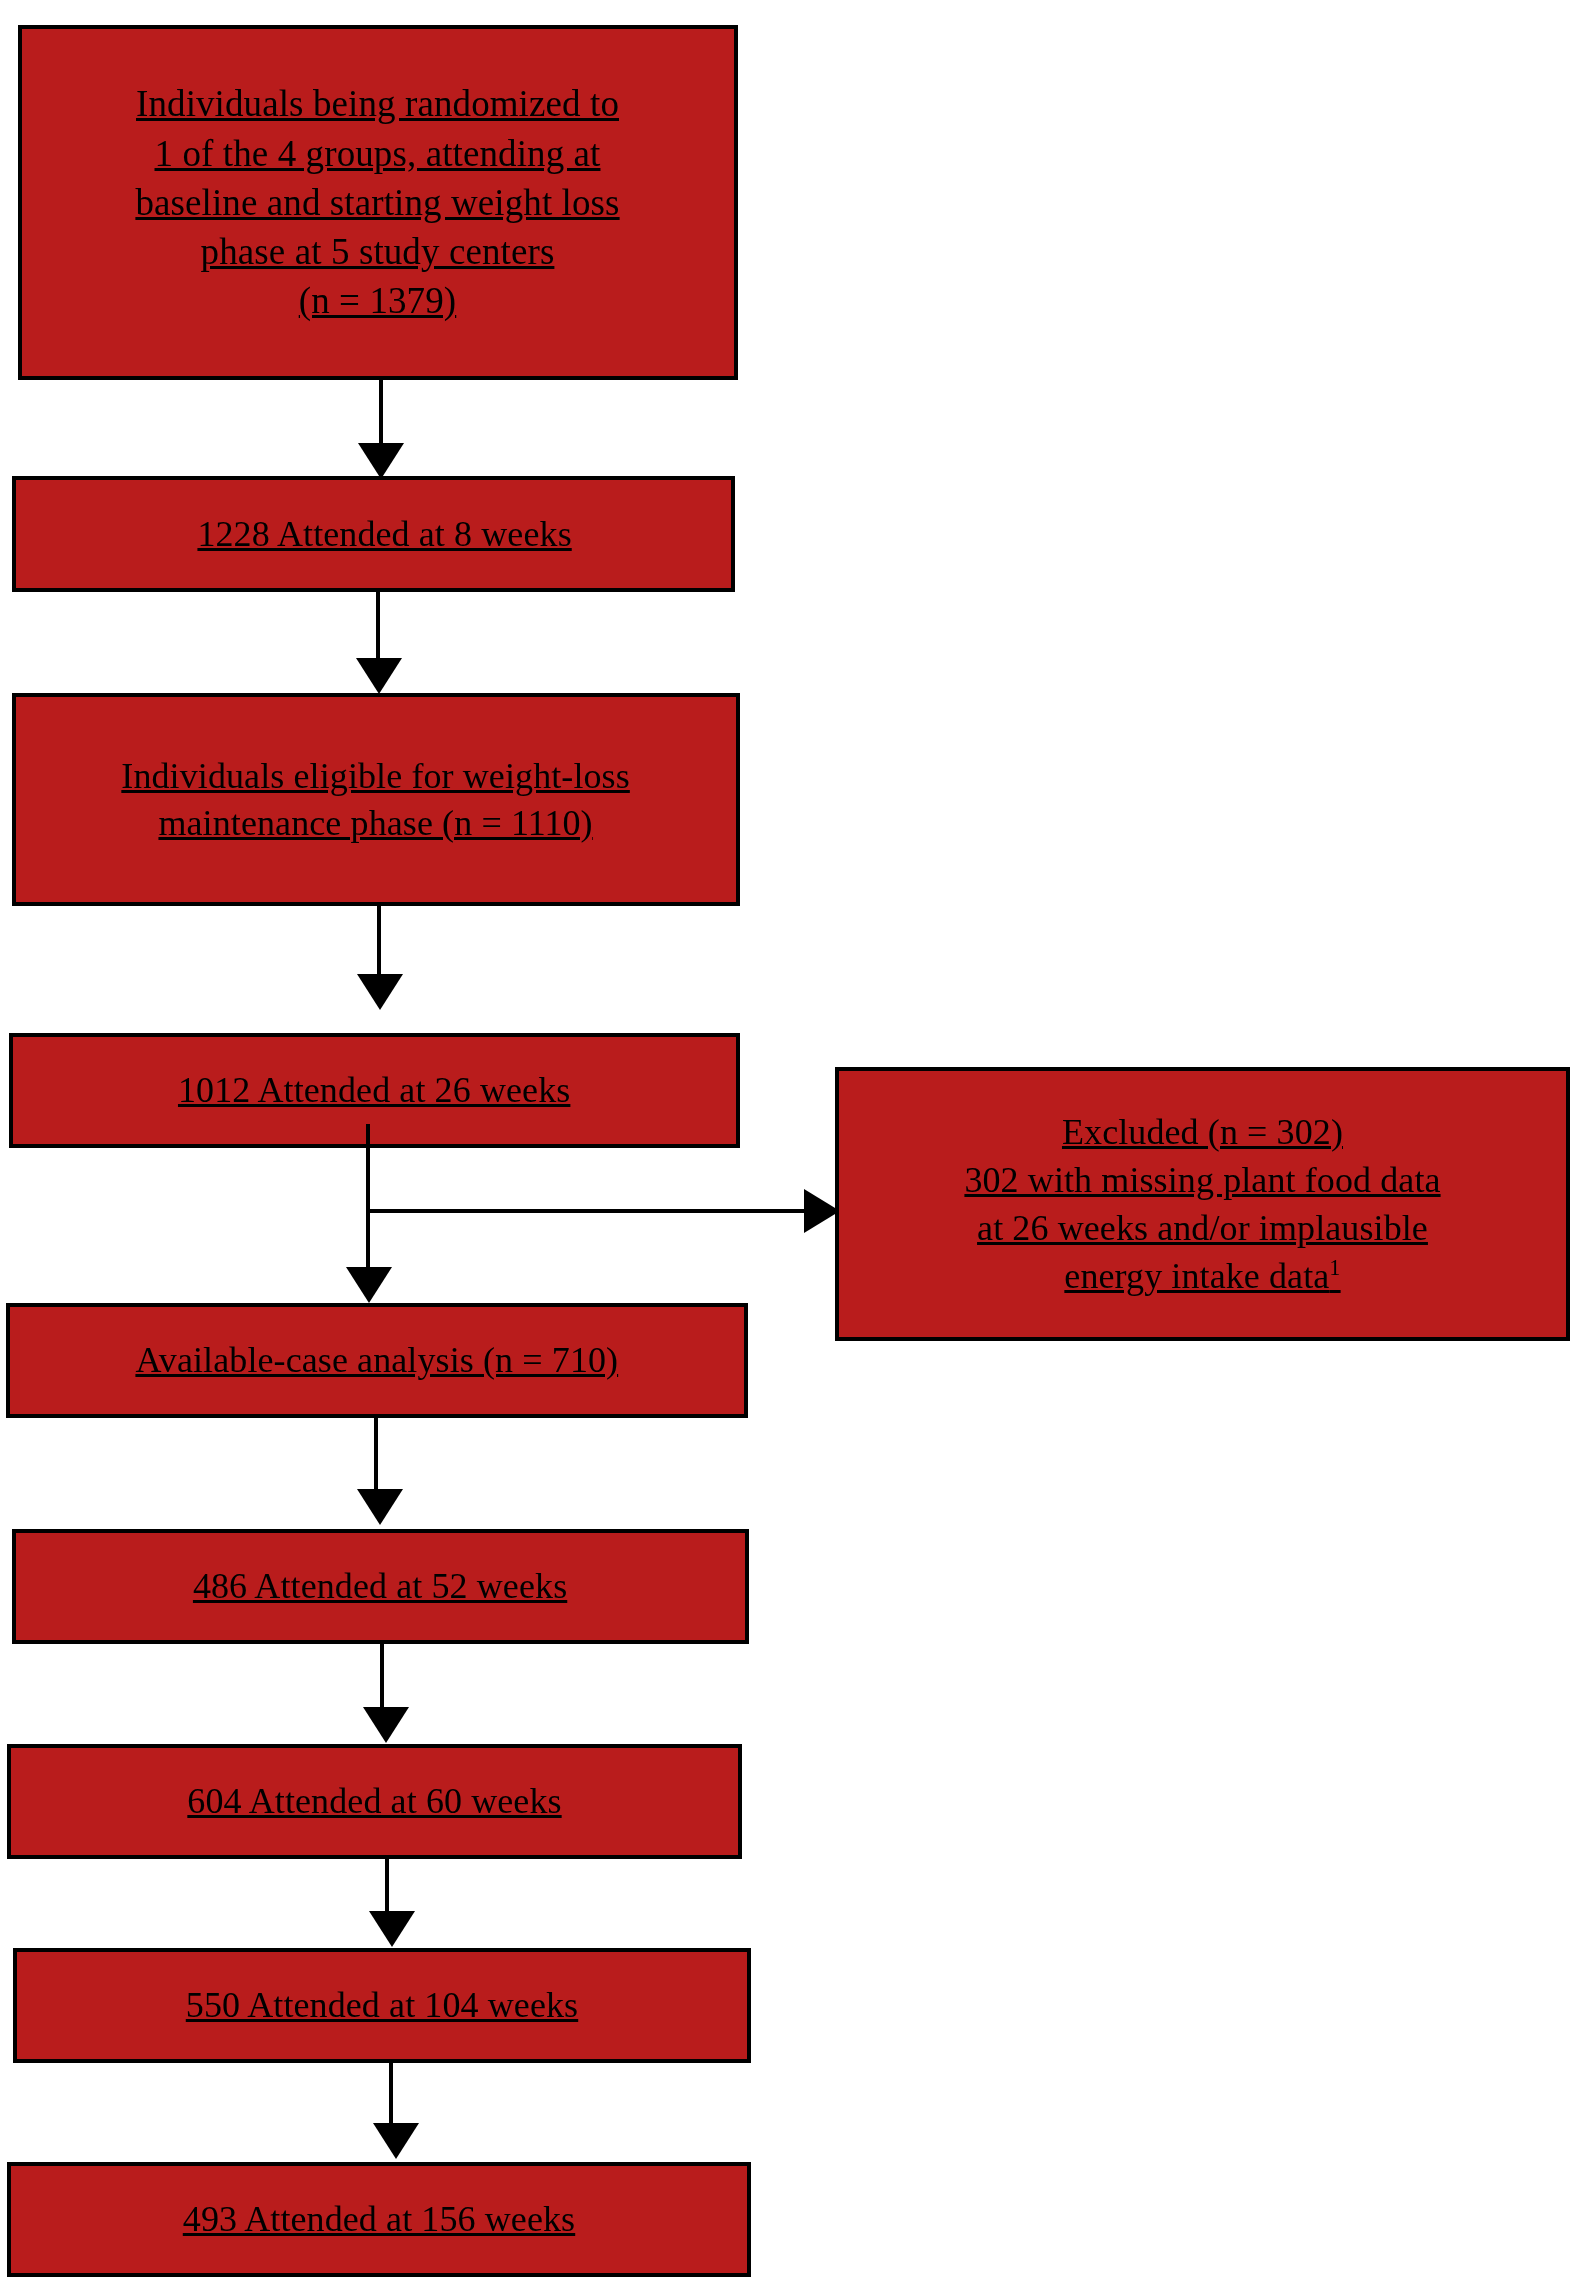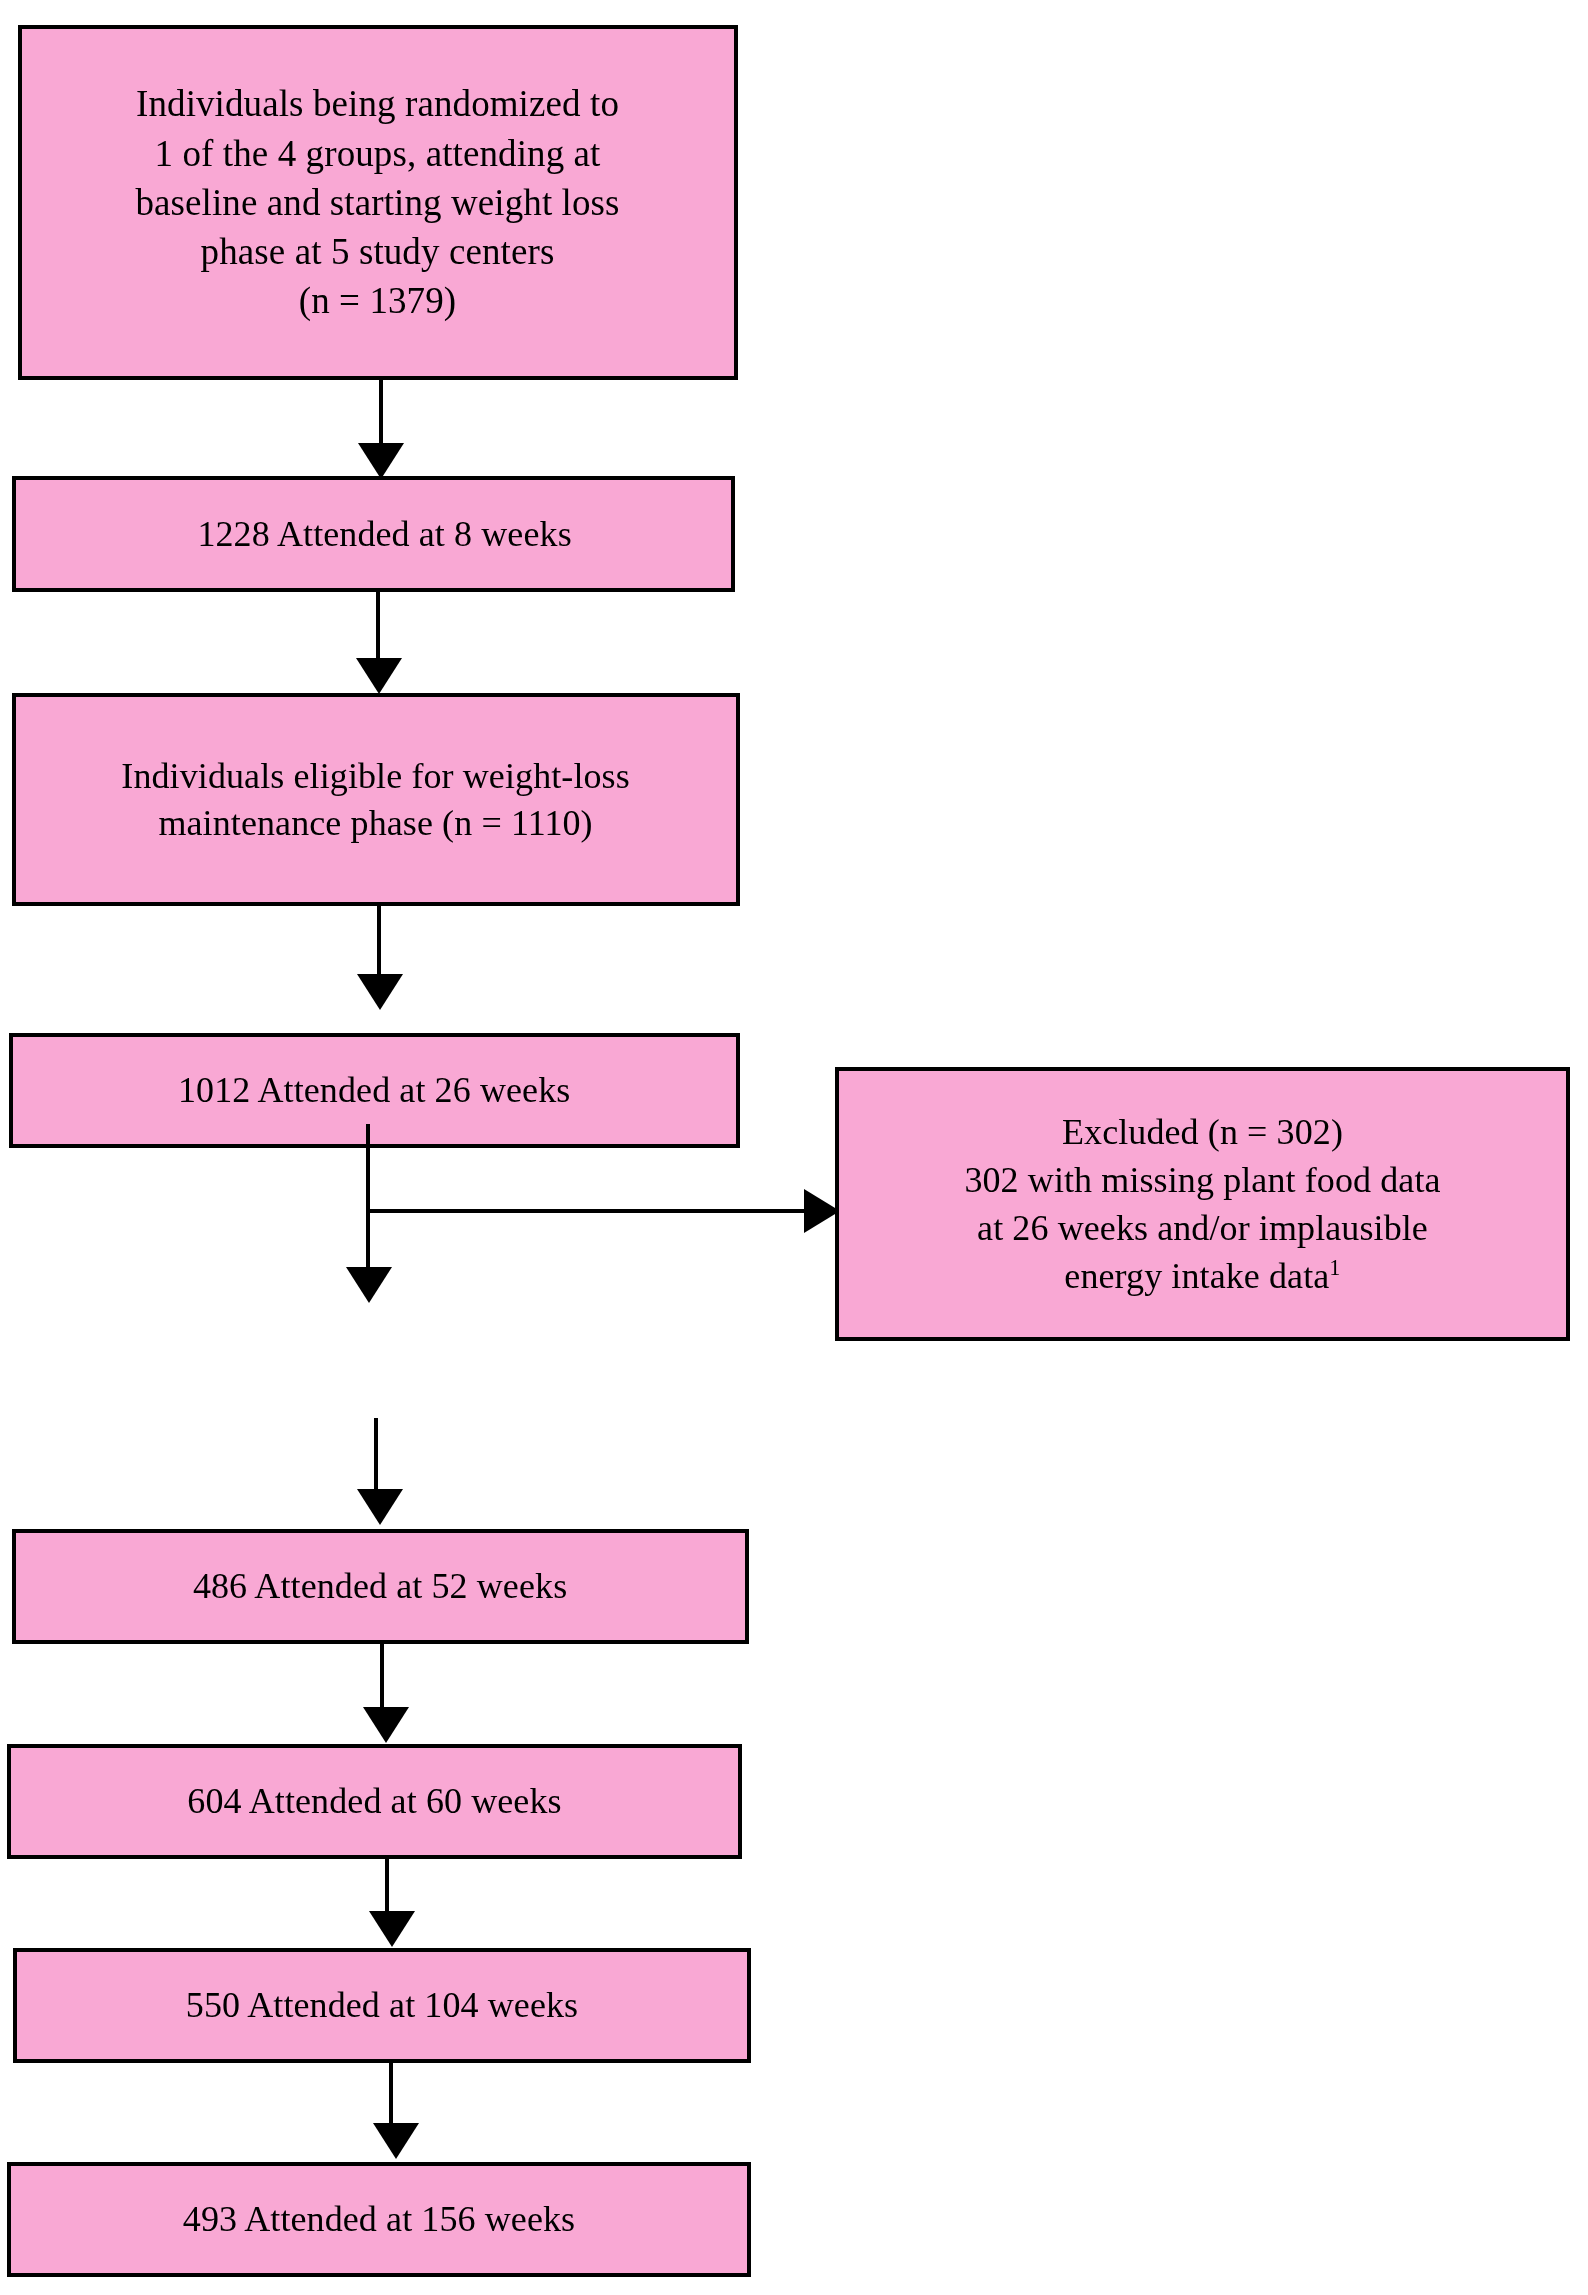--- a/index.html
+++ b/index.html
@@ -13,27 +13,28 @@
   #canvas {
     position: relative;
     width: 1589px;
     height: 2295px;
     background: #ffffff;
     overflow: hidden;
   }
   .node {
     position: absolute;
     box-sizing: border-box;
-    background: #f9a8d4;
+    background: #b91c1c;
     border: 4.1px solid #000000;
     display: flex;
     align-items: center;
     justify-content: center;
     text-align: center;
     color: #000000;
+    text-decoration: underline;
   }
   .node .label {
     display: block;
     font-size: 36px;
     line-height: 1.30;
     letter-spacing: 0.1px;
     white-space: pre-line;
     padding: 0 10.5px;
   }
   .node.box-root .label { font-size: 37px; line-height: 1.33; }
@@ -111,20 +112,23 @@
   <div class="conn conn-v" style="left:366px; top:1124px; width:3.5px; height:148px;"></div>
   <div class="arrow-down" style="left:346px; top:1267px;"></div>
 
   <div class="conn conn-h" style="left:367px; top:1209px; width:469px; height:3.5px;"></div>
   <div class="arrow-right" style="left:804px; top:1189px;"></div>
 
   <div class="node box-excluded" style="left:835px; top:1067px; width:735px; height:274px;">
     <span class="label"><span>Excluded (n = 302)</span><br><span>302 with missing plant food data</span><br><span>at 26 weeks and/or implausible</span><br><span>energy intake data</span><sup>1</sup></span>
   </div>
 
+  <div class="node" style="left:5.8px; top:1303px; width:742px; height:115px;">
+    <span class="label">Available-case analysis (n = 710)</span>
+  </div>
 
   <div class="conn conn-v" style="left:374px; top:1418px; width:3.5px; height:76px;"></div>
   <div class="arrow-down" style="left:357px; top:1489px;"></div>
 
   <div class="node" style="left:11.6px; top:1529px; width:737px; height:115px;">
     <span class="label">486 Attended at 52 weeks</span>
   </div>
 
   <div class="conn conn-v" style="left:380px; top:1643px; width:3.5px; height:70px;"></div>
   <div class="arrow-down" style="left:363px; top:1707px;"></div>

